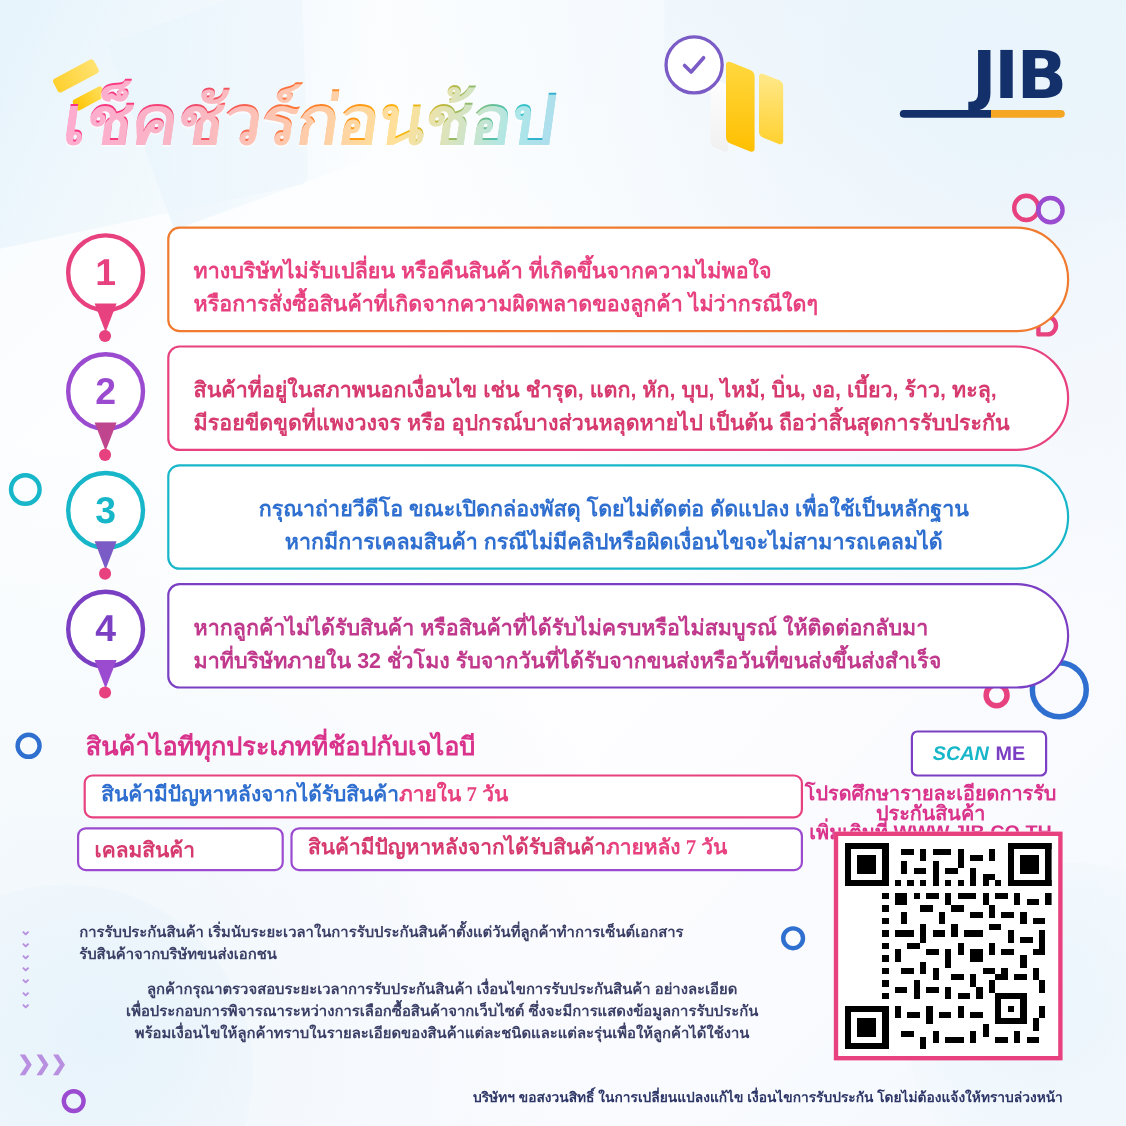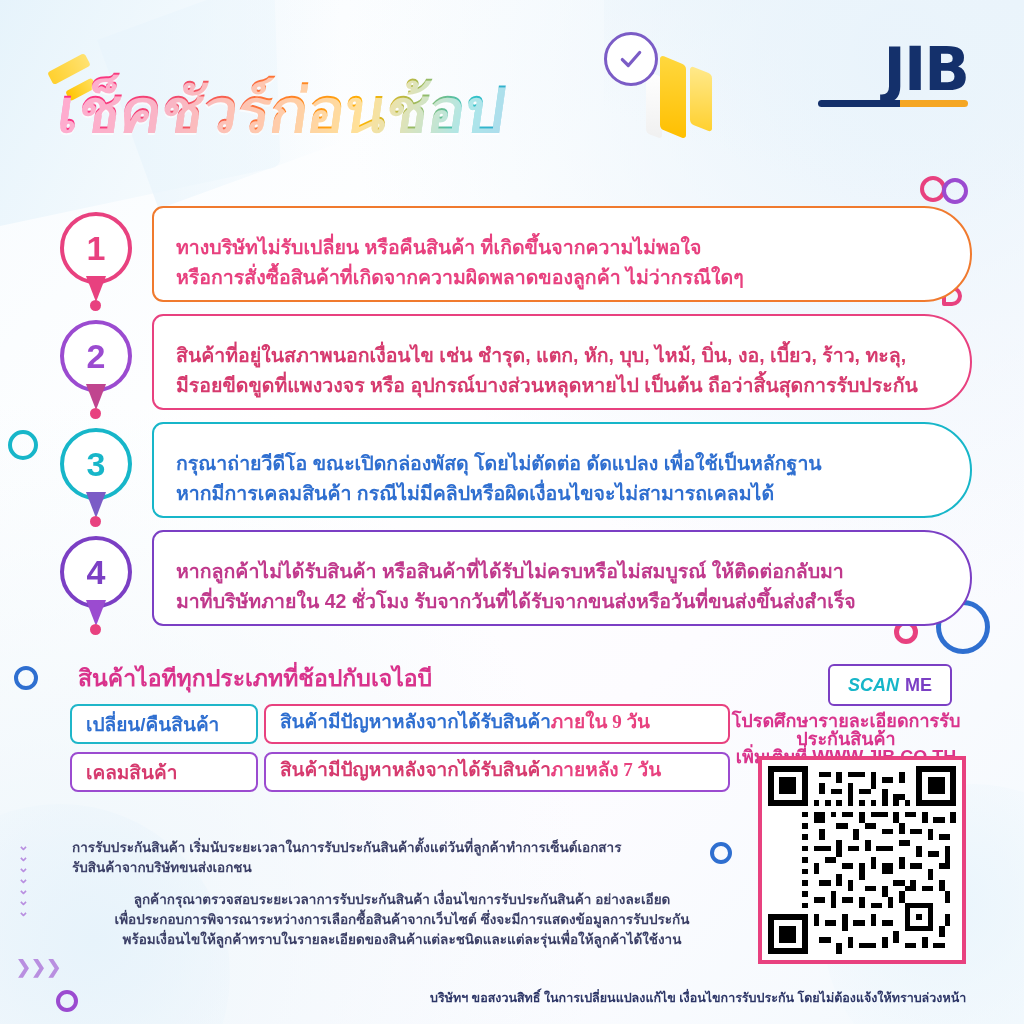--- a/index.html
+++ b/index.html
@@ -146,21 +146,21 @@
   .r1 .circle { border-color:#e8417f; color:#e8417f; }
   .r1 .tail { border-top-color:#e8417f; } .r1 .tail-dot { background:#e8417f; }
   .r1 .bubble { border-color:#f07a2e; } .r1 .line { color:#e8417f; }
 
   .r2 .circle { border-color:#9b4bd0; color:#9b4bd0; }
   .r2 .tail { border-top-color:#c0458f; } .r2 .tail-dot { background:#e8417f; }
   .r2 .bubble { border-color:#e8417f; } .r2 .line { color:#d63a6e; }
 
   .r3 .circle { border-color:#17b6c9; color:#17b6c9; }
   .r3 .tail { border-top-color:#7b5cc6; } .r3 .tail-dot { background:#e8417f; }
-  .r3 .bubble { border-color:#17b6c9; } .r3 .line { color:#2f6fd0; }
+  .r3 .bubble { border-color:#17b6c9;text-align:center; } .r3 .line { color:#2f6fd0; }
 
   .r4 .circle { border-color:#7b3fc4; color:#7b3fc4; }
   .r4 .tail { border-top-color:#9b4bd0; } .r4 .tail-dot { background:#e8417f; }
   .r4 .bubble { border-color:#7b3fc4; } .r4 .line { color:#c0398c; }
 
   
   .mid-heading {
     position: absolute; left: 78px; top: 660px;
     font-size: 23px; font-weight: 700; color: #d9338c; white-space: nowrap;
   }
@@ -311,34 +311,33 @@
     </div>
 
     <div class="row r4">
       <div class="pin">
         <div class="circle">4</div>
         <div class="tail"></div>
         <div class="tail-dot"></div>
       </div>
       <div class="bubble">
         <div class="line">หากลูกค้าไม่ได้รับสินค้า หรือสินค้าที่ได้รับไม่ครบหรือไม่สมบูรณ์ ให้ติดต่อกลับมา</div>
-        <div class="line">มาที่บริษัทภายใน 42 ชั่วโมง รับจากวันที่ได้รับจากขนส่งหรือวันที่ขนส่งขึ้นส่งสำเร็จ</div>
+        <div class="line">มาที่บริษัทภายใน 32 ชั่วโมง รับจากวันที่ได้รับจากขนส่งหรือวันที่ขนส่งขึ้นส่งสำเร็จ</div>
       </div>
     </div>
 
   </div>
 
   <div class="mid-heading">สินค้าไอทีทุกประเภทที่ช้อปกับเจไอบี</div>
 
   <div class="table-box">
     <div class="trow t1">
-      <div class="cell-l">เปลี่ยน/คืนสินค้า</div>
       <div class="cell-r">
         <span>สินค้ามีปัญหาหลังจากได้รับสินค้า</span>
-          <span class="hl-pink">ภายใน 9 วัน</span>
+          <span class="hl-pink">ภายใน 7 วัน</span>
       </div>
     </div>
     <div class="trow t2">
       <div class="cell-l">เคลมสินค้า</div>
       <div class="cell-r">
         <span>สินค้ามีปัญหาหลังจากได้รับสินค้า</span>
           <span class="hl-pink">ภายหลัง 7 วัน</span>
       </div>
     </div>
   </div>

